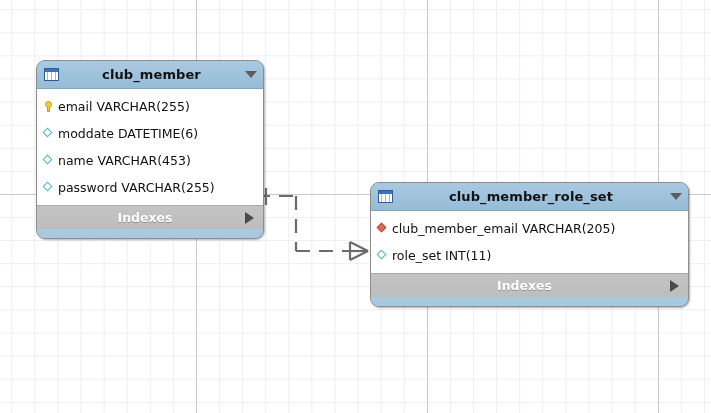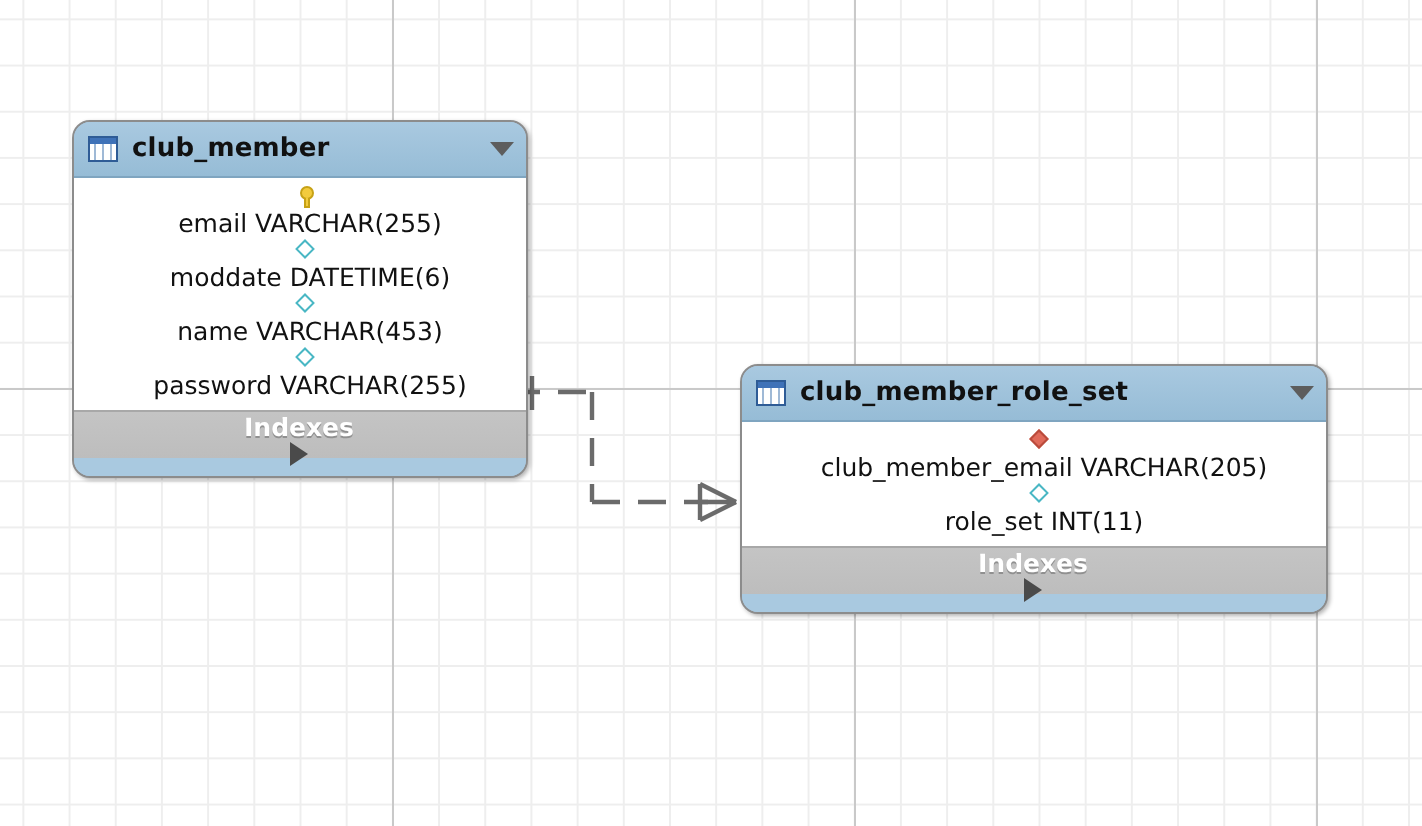--- a/index.html
+++ b/index.html
@@ -33,20 +33,21 @@
 
   
   .table-node {
     position: absolute;
     box-sizing: border-box;
     border-radius: 9px;
     background: #a9c4dc;
     border: 1px solid #8c8c8c;
     box-shadow: 1px 1px 2px rgba(0,0,0,0.30);
     overflow: hidden;
+    text-align: center;
   }
 
   .tbl-header {
     position: relative;
     height: 27px;
     background: linear-gradient(to bottom, #a9c9e0 0%, #96bcd6 100%);
     border-bottom: 1px solid #7fa5c0;
     display: flex;
     align-items: center;
     padding: 0 6px 0 7px;
@@ -107,21 +108,20 @@
     border-top: 1px solid #ffffff;
     padding: 3px 0 4px 0;
   }
 
   .col-row {
     height: 27px;
     display: flex;
     align-items: center;
     padding-left: 6px;
     white-space: nowrap;
-    flex-direction: column;
   }
 
   .col-text {
     font-size: 12.5px;
     color: #111111;
     margin-left: 4px;
   }
 
   
   .glyph {
@@ -173,21 +173,20 @@
     box-sizing: border-box;
   }
 
   .tbl-indexes {
     height: 23px;
     background: linear-gradient(to bottom, #c4c4c4 0%, #bdbdbd 100%);
     border-top: 1px solid #a8a8a8;
     display: flex;
     align-items: center;
     padding: 0 9px 0 8px;
-    flex-direction: column;
   }
   .idx-label {
     font-size: 12.5px;
     font-weight: bold;
     color: #ffffff;
     text-shadow: 0 1px 0 rgba(0,0,0,0.25);
     flex: 1 1 auto;
   }
   .idx-caret {
     width: 0; height: 0;
@@ -265,21 +264,21 @@
     </div>
 
     <div class="tbl-indexes">
       <span class="idx-label">Indexes</span>
       <span class="idx-caret"></span>
     </div>
 
     <div class="tbl-foot"></div>
   </div>
 
-  <div class="table-node" id="table-club-member-role-set" style="left:370px; top:182px; width:294px;">
+  <div class="table-node" id="table-club-member-role-set" style="left:370px; top:182px; width:319px;">
 
     <div class="tbl-header">
       <span class="tbl-icon"></span>
       <span class="tbl-title">club_member_role_set</span>
       <span class="tbl-caret"></span>
     </div>
 
     <div class="tbl-body">
       <div class="col-row">
         <span class="glyph diamond-fk"></span>

